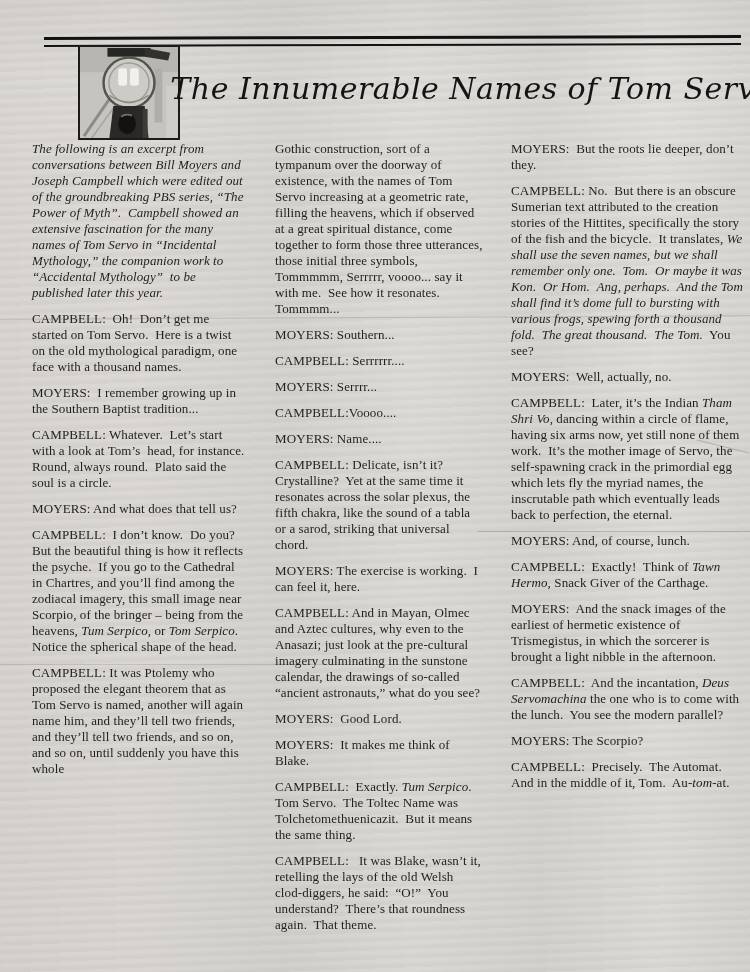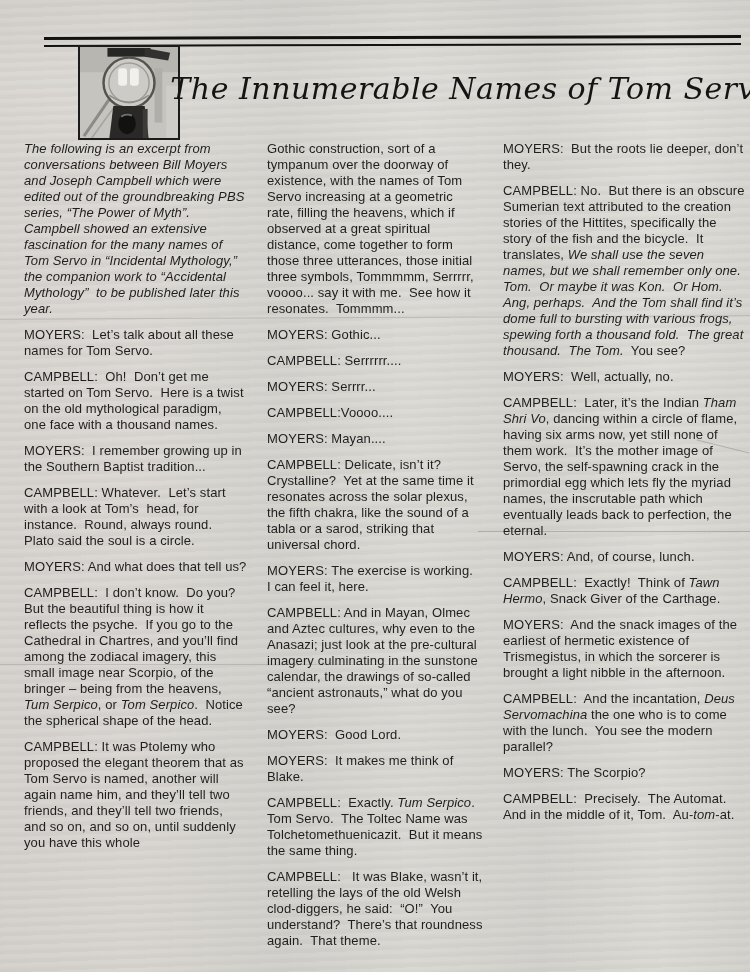--- a/index.html
+++ b/index.html
@@ -51,26 +51,27 @@
     white-space:nowrap;
   }
 
   .columns{
     position:absolute;top:141px;left:24px;
     display:grid;
     grid-template-columns:223px 216px 243px;
     column-gap:20px;
   }
   .col p{
-    margin:0 0 10px 0;
+    margin:0 0 10px 8px;
     font-size:13px;
     line-height:16px;
     letter-spacing:0.1px;
     white-space:pre-wrap;
     color:#1f1f1f;
+    font-family:Liberation Serif, serif;
   }
   .col p.italic{font-style:italic;}
   .col p span.it{font-style:italic;}
 </style>
 </head>
 <body>
 
 <div class="paper-texture"></div>
 <div class="crease c1"></div>
 <div class="crease c2"></div>
@@ -99,35 +100,34 @@
     <path d="M42 72 q5 -4 11 -1" fill="none" stroke="#6f6d67" stroke-width="2"></path>
     <rect x="64" y="64" width="5" height="30" fill="#3d3b38"></rect>
   </svg>
 </div>
 
 <div class="page-title">The Innumerable Names of Tom Servo</div>
 
 <div class="columns">
   <div class="col">
       <p class="italic"><span>The following is an excerpt from conversations between Bill Moyers and Joseph Campbell which were edited out of the groundbreaking PBS series, “The Power of Myth”.  Campbell showed an extensive fascination for the many names of Tom Servo in “Incidental Mythology,” the companion work to “Accidental Mythology”  to be published later this year.</span></p>
-      <p><span>MOYERS:  Let’s talk about all these names for Tom Servo.</span></p>
       <p><span>CAMPBELL:  Oh!  Don’t get me started on Tom Servo.  Here is a twist on the old mythological paradigm, one face with a thousand names.</span></p>
       <p><span>MOYERS:  I remember growing up in the Southern Baptist tradition...</span></p>
       <p><span>CAMPBELL: Whatever.  Let’s start with a look at Tom’s  head, for instance.  Round, always round.  Plato said the soul is a circle.</span></p>
       <p><span>MOYERS: And what does that tell us?</span></p>
       <p><span>CAMPBELL:  I don’t know.  Do you?  But the beautiful thing is how it reflects the psyche.  If you go to the Cathedral in Chartres, and you’ll find among the zodiacal imagery, this small image near Scorpio, of the bringer – being from the heavens, </span><span class="it">Tum Serpico</span><span>, or </span><span class="it">Tom Serpico</span><span>.  Notice the spherical shape of the head.</span></p>
       <p><span>CAMPBELL: It was Ptolemy who proposed the elegant theorem that as Tom Servo is named, another will again name him, and they’ll tell two friends, and they’ll tell two friends, and so on, and so on, until suddenly you have this whole</span></p>
     </div>
   <div class="col">
       <p><span>Gothic construction, sort of a tympanum over the doorway of existence, with the names of Tom Servo increasing at a geometric rate, filling the heavens, which if observed at a great spiritual distance, come together to form those three utterances, those initial three symbols, Tommmmm, Serrrrr, voooo... say it with me.  See how it resonates.  Tommmm...</span></p>
-      <p><span>MOYERS: Gothic...</span></p>
+      <p><span>MOYERS: Southern...</span></p>
       <p><span>CAMPBELL: Serrrrrr....</span></p>
       <p><span>MOYERS: Serrrr...</span></p>
       <p><span>CAMPBELL:Voooo....</span></p>
-      <p><span>MOYERS: Mayan....</span></p>
+      <p><span>MOYERS: Name....</span></p>
       <p><span>CAMPBELL: Delicate, isn’t it?  Crystalline?  Yet at the same time it resonates across the solar plexus, the fifth chakra, like the sound of a tabla or a sarod, striking that universal chord.</span></p>
       <p><span>MOYERS: The exercise is working.  I can feel it, here.</span></p>
       <p><span>CAMPBELL: And in Mayan, Olmec and Aztec cultures, why even to the Anasazi; just look at the pre-cultural imagery culminating in the sunstone calendar, the drawings of so-called “ancient astronauts,” what do you see?</span></p>
       <p><span>MOYERS:  Good Lord.</span></p>
       <p><span>MOYERS:  It makes me think of Blake.</span></p>
       <p><span>CAMPBELL:  Exactly. </span><span class="it">Tum Serpico</span><span>. Tom Servo.  The Toltec Name was Tolchetomethuenicazit.  But it means the same thing.</span></p>
       <p><span>CAMPBELL:   It was Blake, wasn’t it, retelling the lays of the old Welsh clod-diggers, he said:  “O!”  You understand?  There’s that roundness again.  That theme.</span></p>
     </div>
   <div class="col">
       <p><span>MOYERS:  But the roots lie deeper, don’t they.</span></p>

